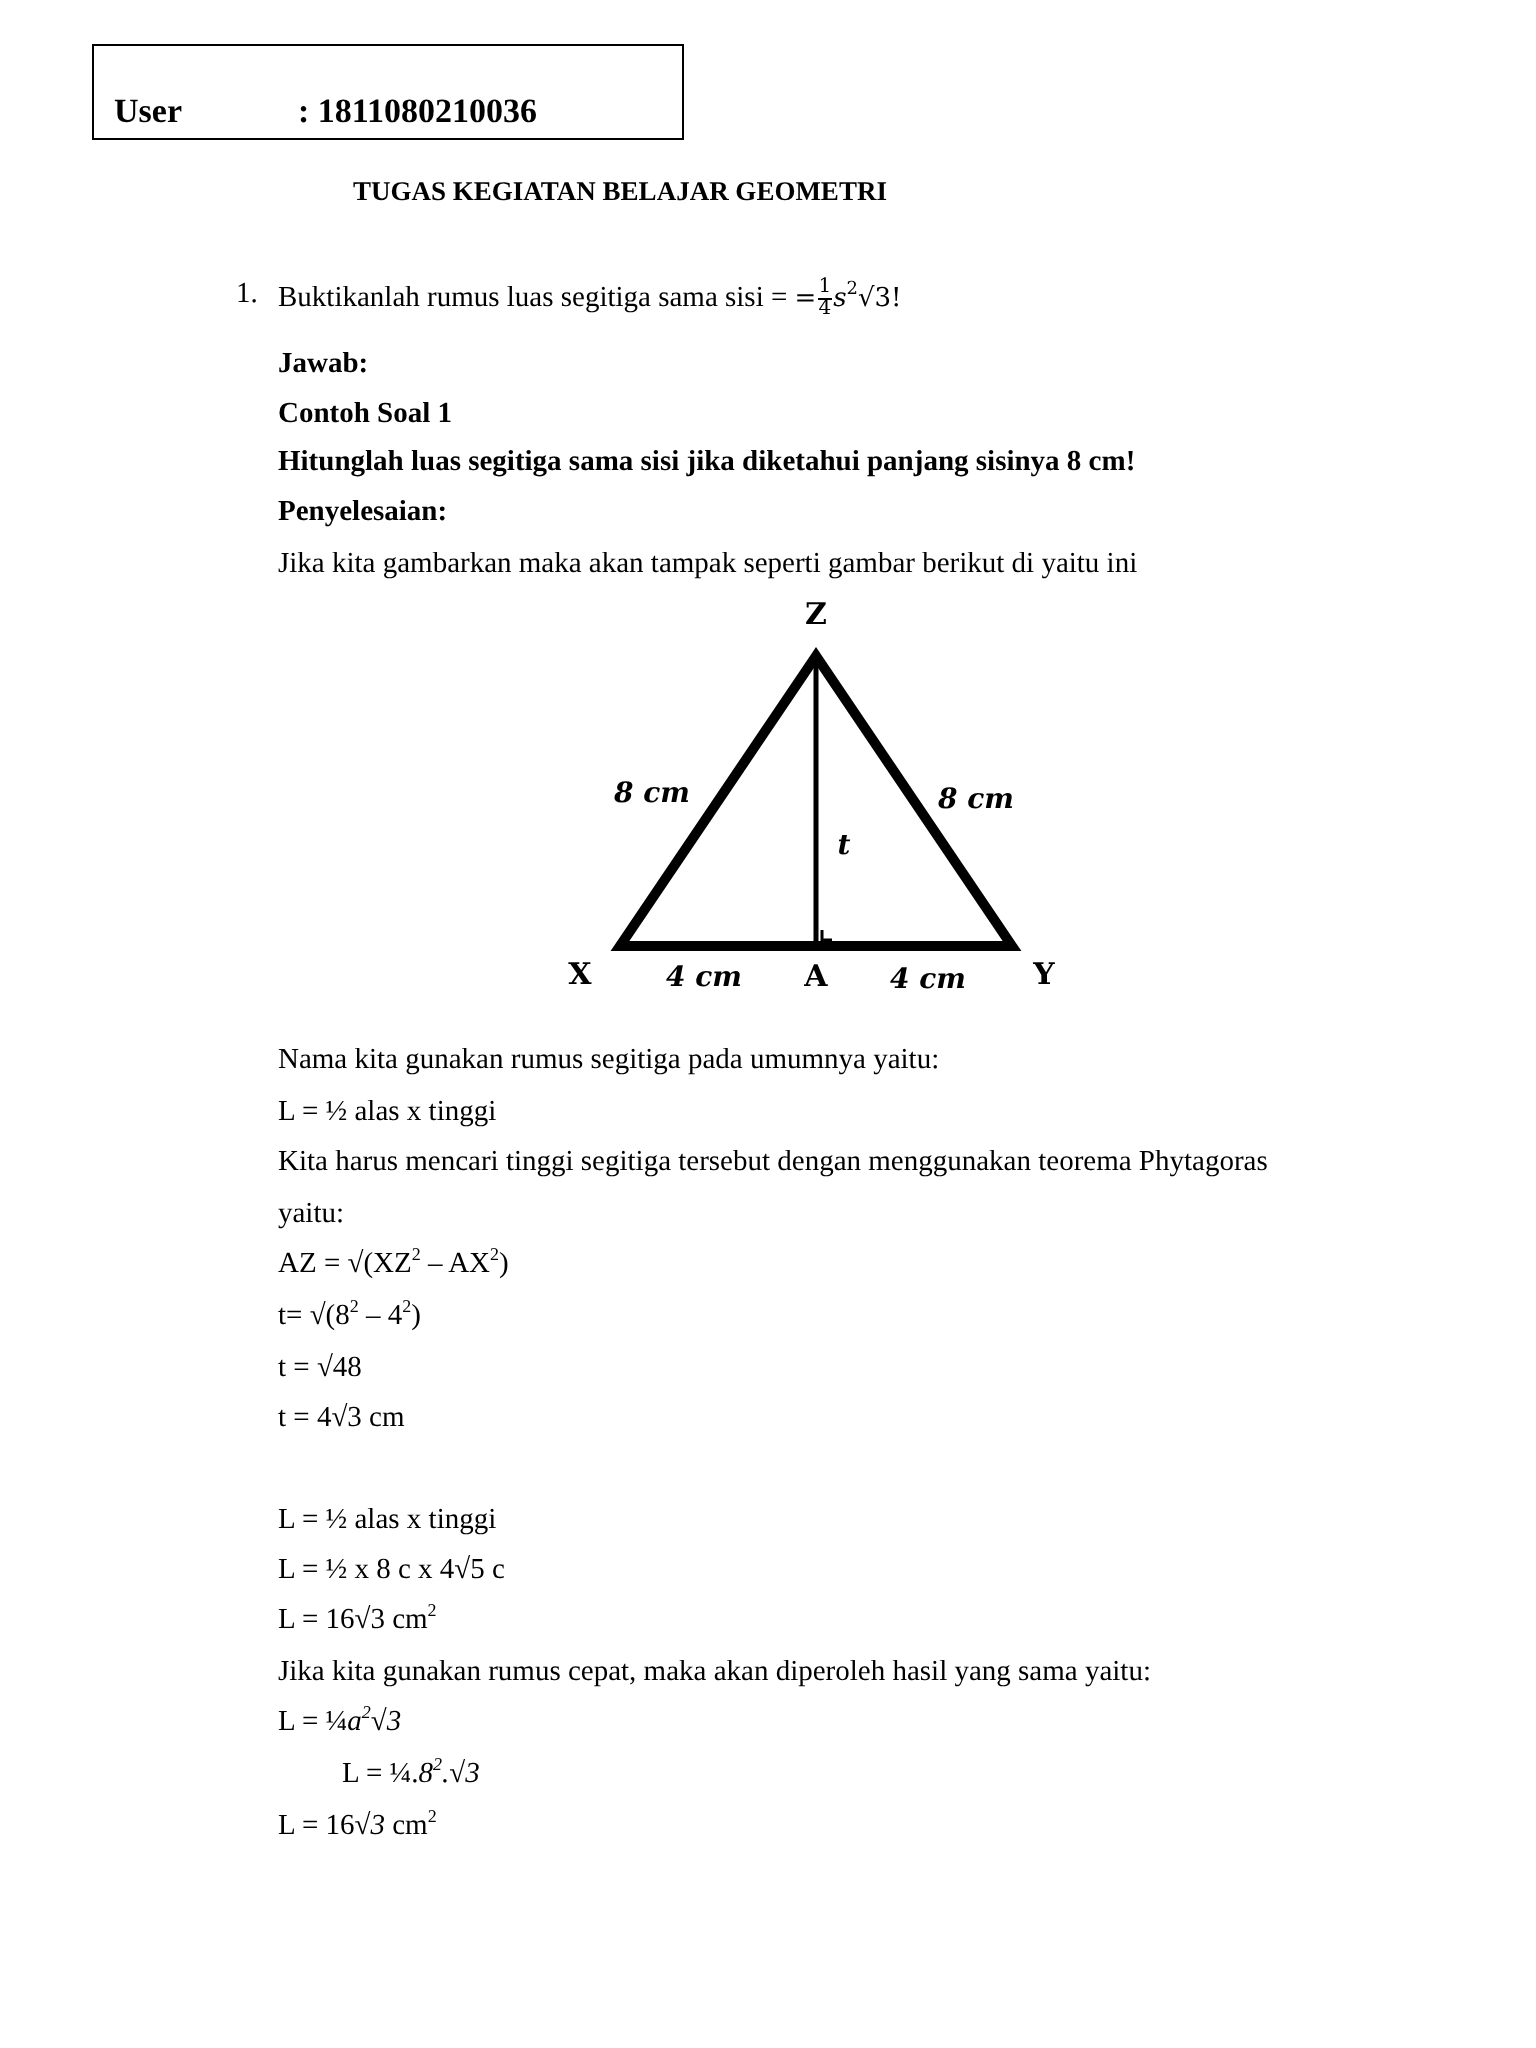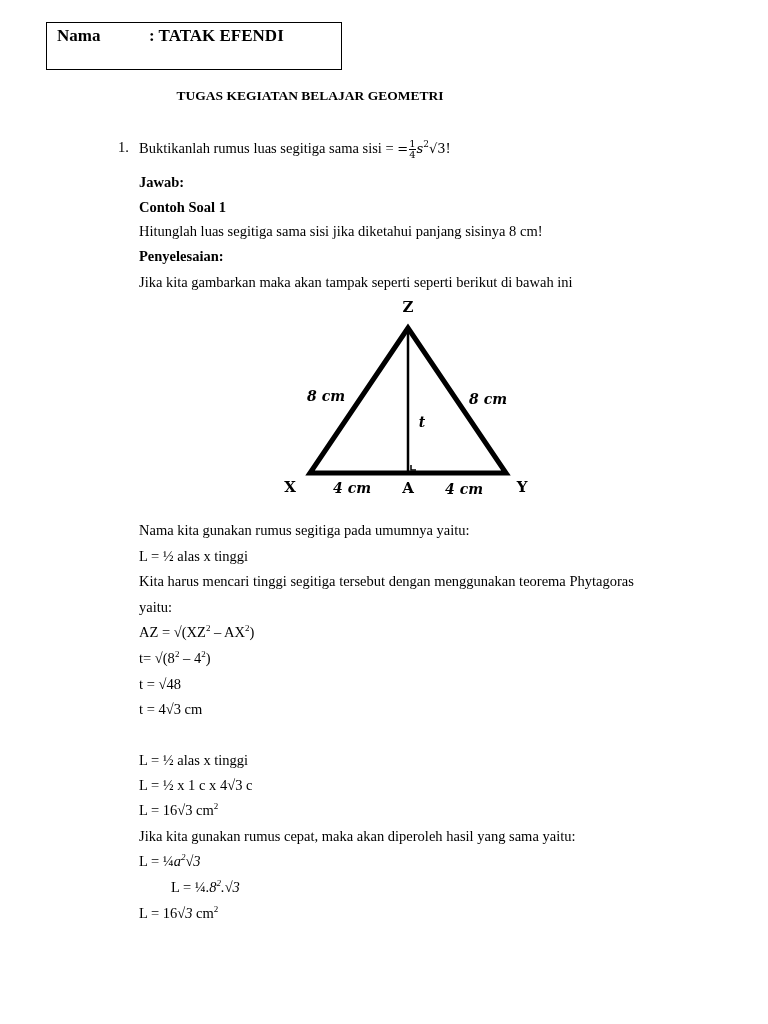--- a/index.html
+++ b/index.html
@@ -18,40 +18,40 @@
   .frac { display:inline-block; vertical-align:middle; text-align:center; font-size:10px; line-height:10px; margin:0 1px; }
   .frac span { display:block; }
   .frac .n { border-bottom:1px solid #000; }
   .it { font-style:italic; }
   svg text { font-family:"DejaVu Serif", serif; }
 </style>
 </head>
 <body>
 
 <div class="idbox">
-  <div class="idrow" style="top:3px;">
-    <span class="lab">Nama</span><span>: TATAK EFENDI</span>
+  <div class="idrow" style="top:23px;">
+    <span class="lab">User</span><span>: 1811080210036</span>
   </div>
 </div>
 
 <div class="title">TUGAS KEGIATAN BELAJAR GEOMETRI</div>
 
 <div class="num" style="top:139px;">1.</div>
 <div class="line" style="top:139px;">
   <span>Buktikanlah rumus luas segitiga sama sisi =</span>
   <span style="font-family:'DejaVu Serif',serif;font-size:13px;">
     <span>=</span><span class="frac"><span class="n">1</span><span>4</span></span><span class="it">s</span><sup>2</sup><span>√3!</span>
   </span>
 </div>
 
 <div class="line b" style="top:174px;">Jawab:</div>
 <div class="line b" style="top:199px;">Contoh Soal 1</div>
-<div class="line" style="top:223px;">Hitunglah luas segitiga sama sisi jika diketahui panjang sisinya 8 cm!</div>
+<div class="line" style="top:223px;font-weight:bold;">Hitunglah luas segitiga sama sisi jika diketahui panjang sisinya 8 cm!</div>
 <div class="line b" style="top:248px;">Penyelesaian:</div>
-<div class="line" style="top:274px;">Jika kita gambarkan maka akan tampak seperti seperti berikut di bawah ini</div>
+<div class="line" style="top:274px;">Jika kita gambarkan maka akan tampak seperti gambar berikut di yaitu ini</div>
 
 <svg style="position:absolute;left:270px;top:290px;" width="280" height="220" viewBox="0 0 280 220">
   <polygon points="138,38 40,183 236,183" fill="none" stroke="#000" stroke-width="5" stroke-linejoin="miter"></polygon>
   <line x1="138" y1="38" x2="138" y2="183" stroke="#000" stroke-width="2.5"></line>
   <polyline points="141,175 141,180 146,180" fill="none" stroke="#000" stroke-width="1.5"></polyline>
   <text x="138" y="22" text-anchor="middle" font-weight="bold" font-size="15">Z</text>
   <text x="20" y="202" text-anchor="middle" font-weight="bold" font-size="15">X</text>
   <text x="252" y="202" text-anchor="middle" font-weight="bold" font-size="15">Y</text>
   <text x="138" y="203" text-anchor="middle" font-weight="bold" font-size="15">A</text>
   <text x="56" y="111" text-anchor="middle" font-weight="bold" font-style="italic" font-size="14">8 cm</text>
@@ -68,21 +68,21 @@
 <div class="line" style="top:624px;">
   <span>AZ = √(XZ</span><sup>2</sup><span> – AX</span><sup>2</sup><span>)</span>
 </div>
 <div class="line" style="top:650px;">
   <span>t= √(8</span><sup>2</sup><span> – 4</span><sup>2</sup><span>)</span>
 </div>
 <div class="line" style="top:676px;">t = √48</div>
 <div class="line" style="top:701px;text-align:center;">t = 4√3 cm</div>
 
 <div class="line" style="top:752px;">L = ½ alas x tinggi</div>
-<div class="line" style="top:777px;">L = ½ x 1 c x 4√3 c</div>
+<div class="line" style="top:777px;">L = ½ x 8 c x 4√5 c</div>
 <div class="line" style="top:802px;">
   <span>L = 16√3 cm</span><sup>2</sup>
 </div>
 <div class="line" style="top:828px;">Jika kita gunakan rumus cepat, maka akan diperoleh hasil yang sama yaitu:</div>
 <div class="line" style="top:853px;">
   <span>L = ¼</span><span class="it">a</span><sup class="it">2</sup><span class="it">√3</span>
 </div>
 <div class="line" style="top:879px;margin-left:32px;">
   <span>L = ¼.</span><span class="it">8</span><sup class="it">2</sup><span class="it">.√3</span>
 </div>

